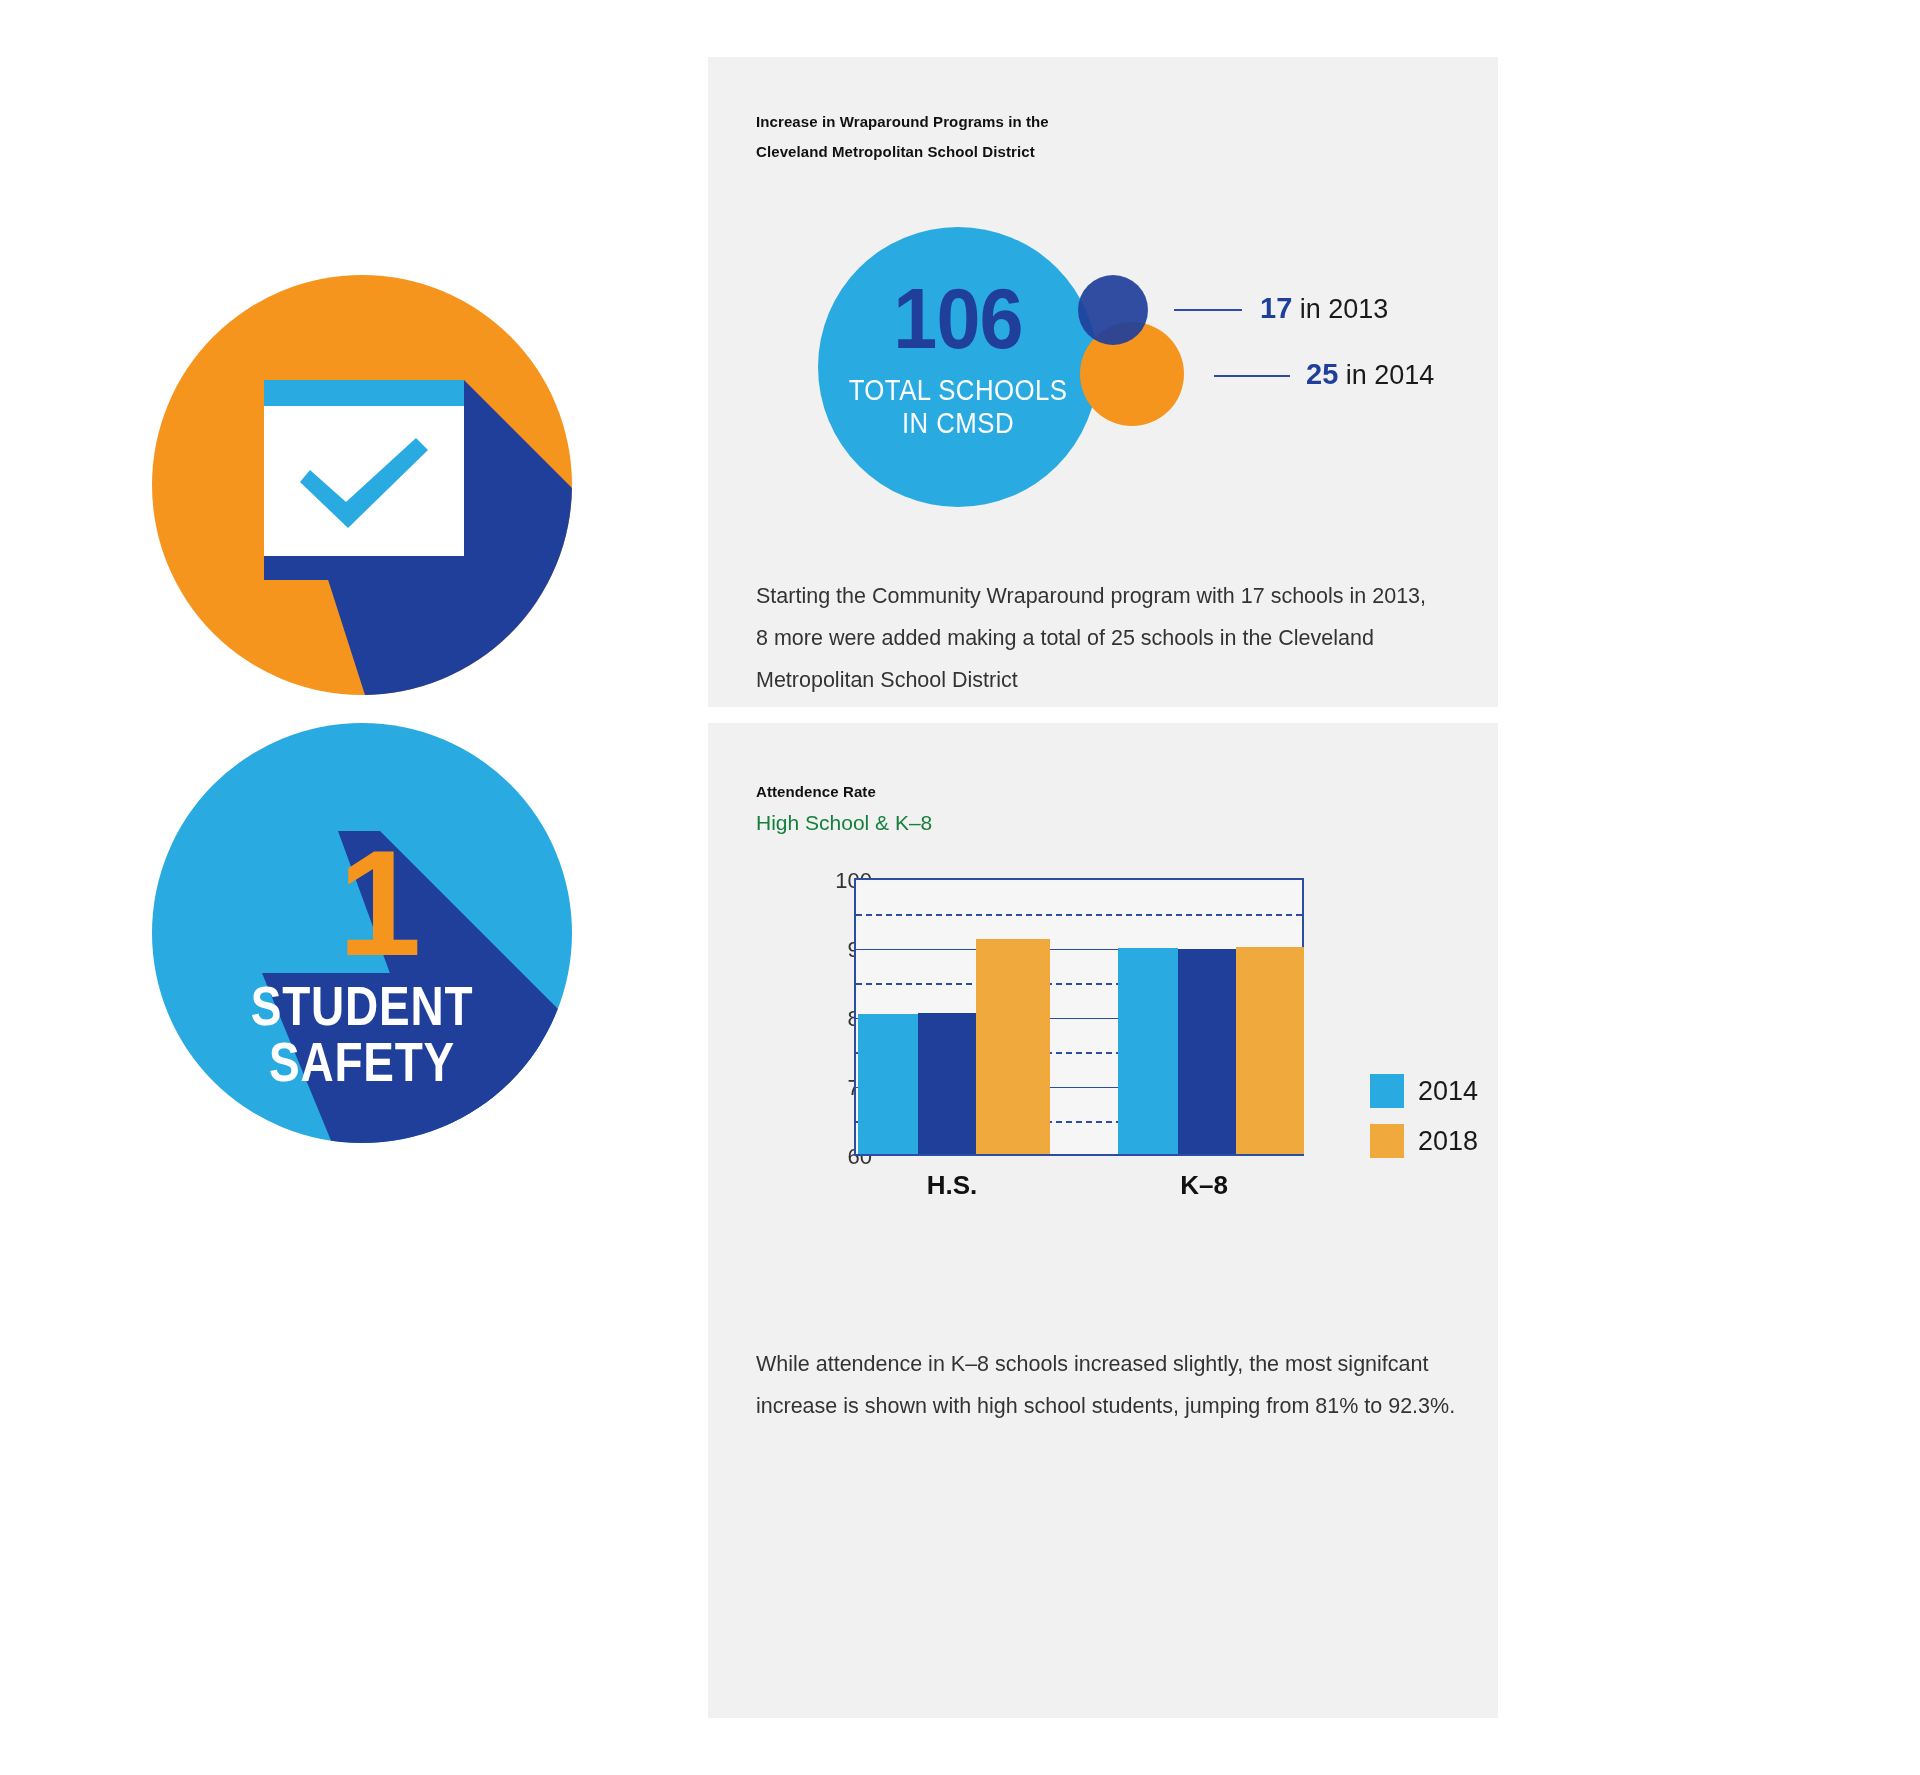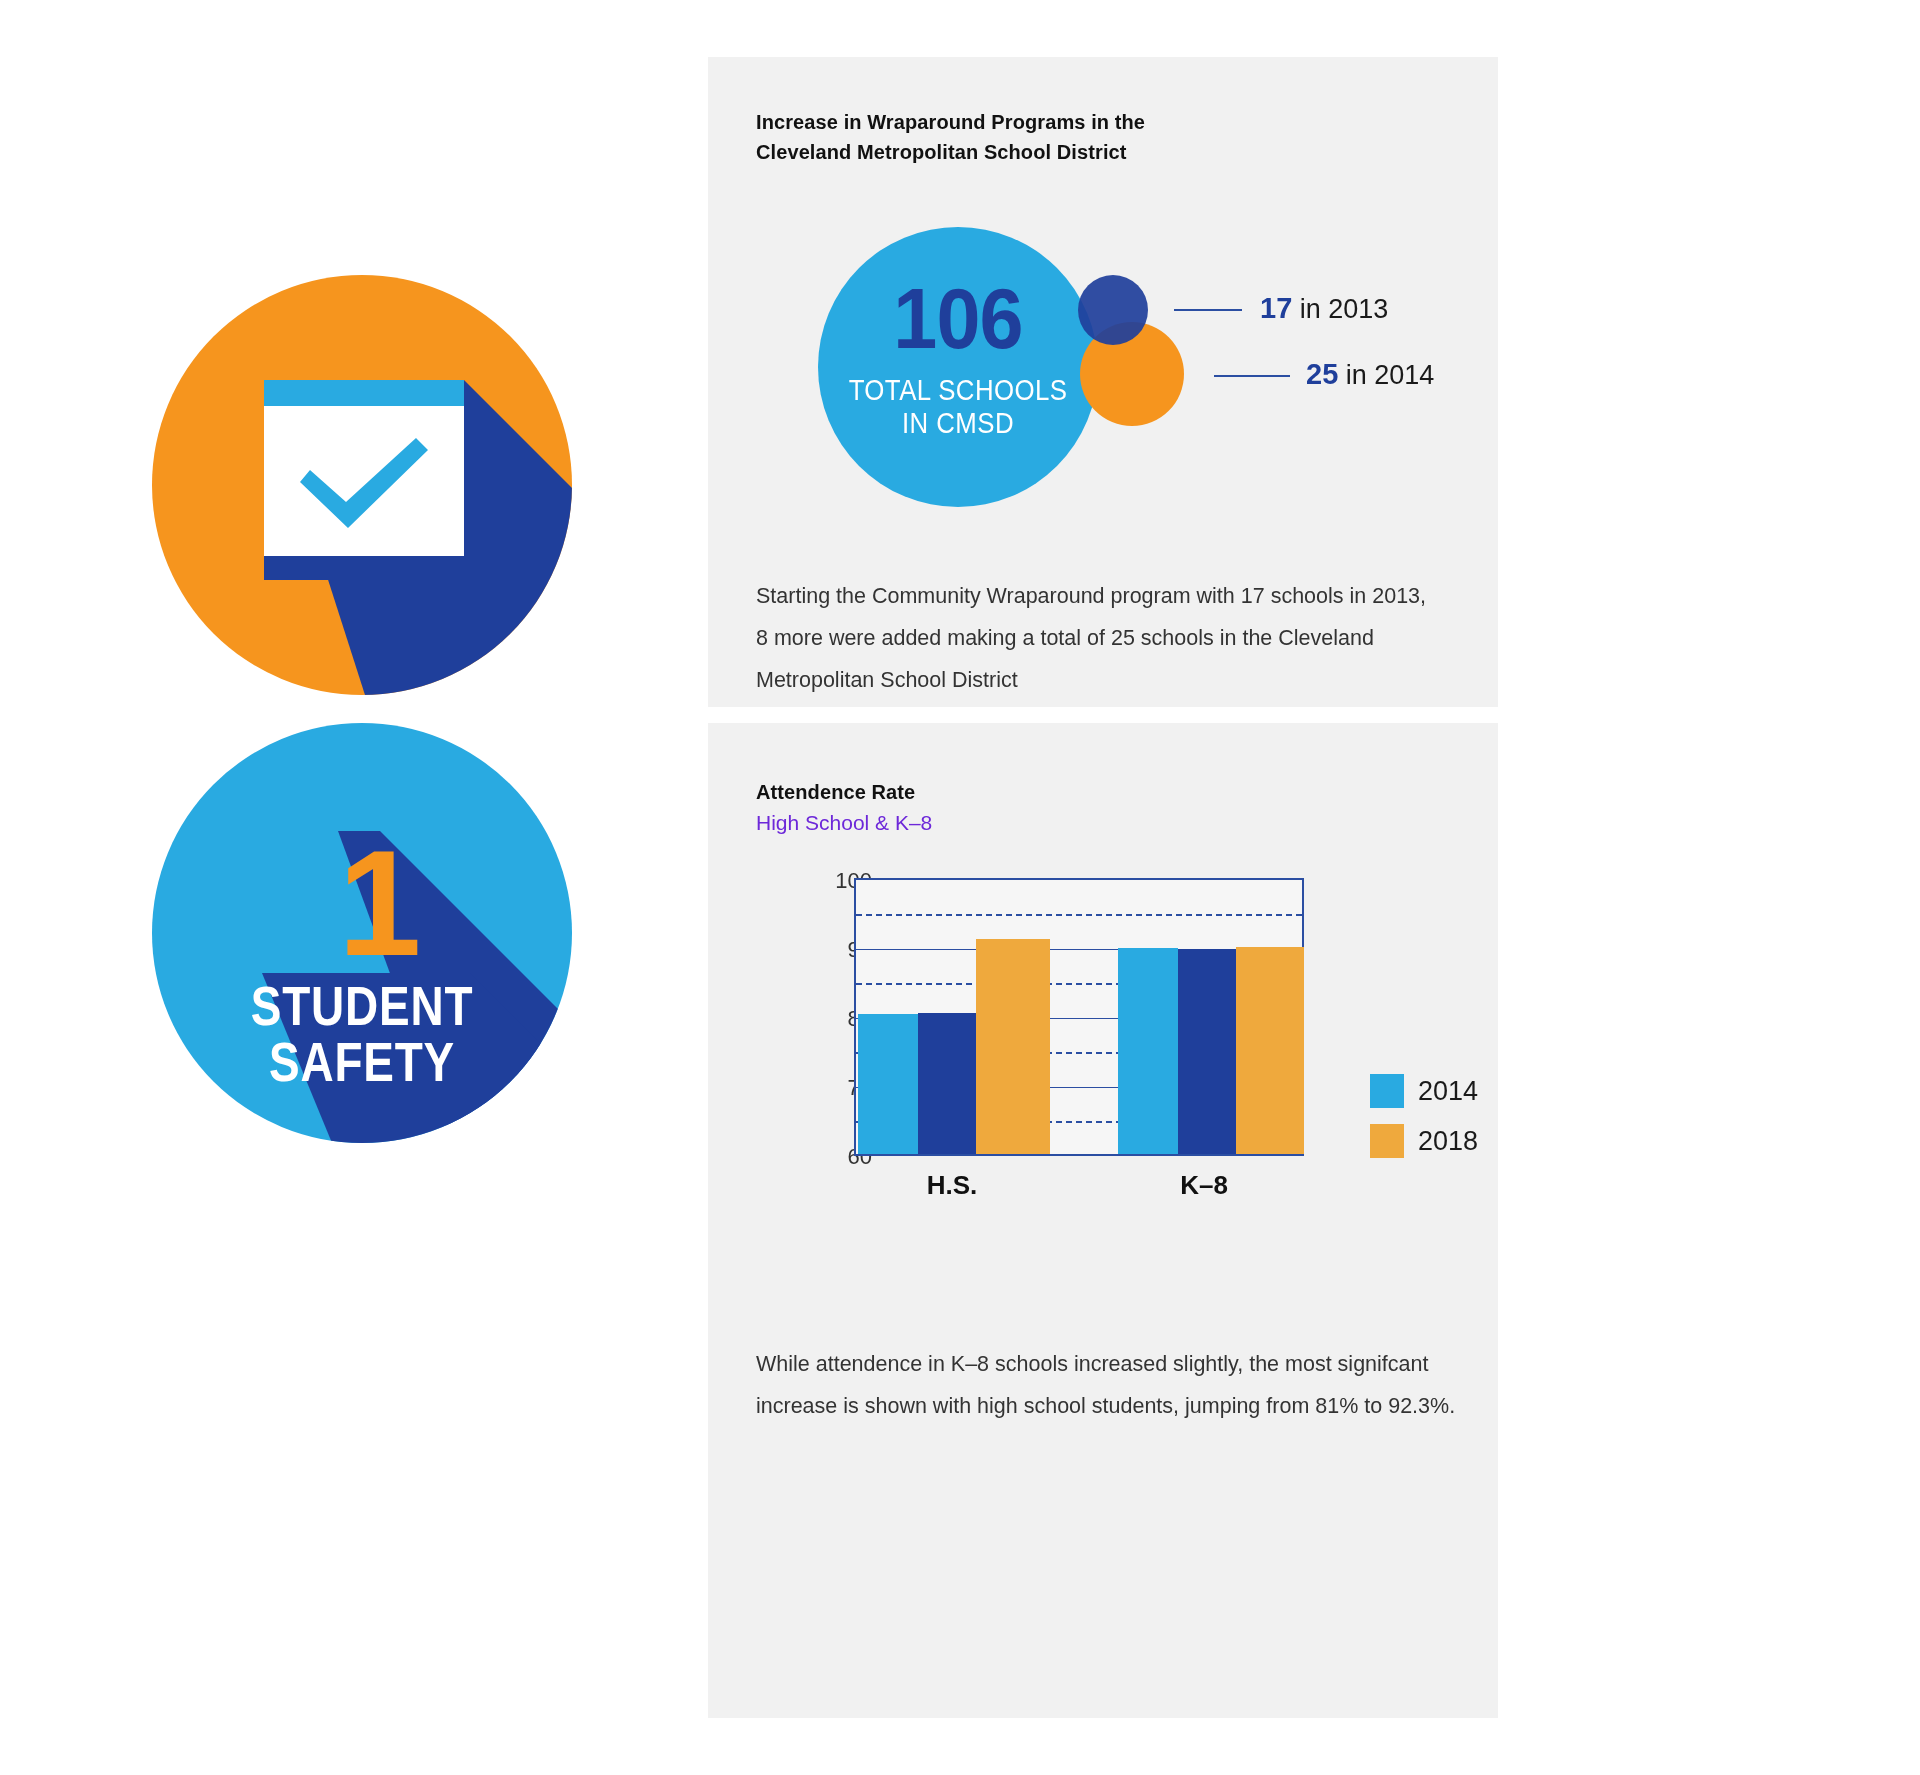--- a/index.html
+++ b/index.html
@@ -51,26 +51,26 @@
   }
   .safety-text div{white-space:nowrap;}
 
   
   .panel{position:absolute;background:#f1f1f1;}
   .panel-top{left:708px;top:57px;width:790px;height:650px;}
   .panel-bottom{left:708px;top:723px;width:790px;height:995px;}
 
   .panel-title{
     position:absolute;
-    font-weight:bold;font-size:20px;line-height:30px;
+    font-weight:bold;font-size:15px;line-height:30px;
     color:#111111;letter-spacing:.1px;
   }
   .panel-sub{
     position:absolute;
-    font-size:21px;line-height:28px;color:#6d28d9;
+    font-size:21px;line-height:28px;color:#15803d;
     font-weight:400;
   }
   .panel-body{
     position:absolute;
     font-size:21.5px;line-height:42px;color:#333333;
   }
 
   
   .bubbles{position:absolute;left:0;top:0;width:790px;height:360px;padding-left:7px;}
   .bub-main{

